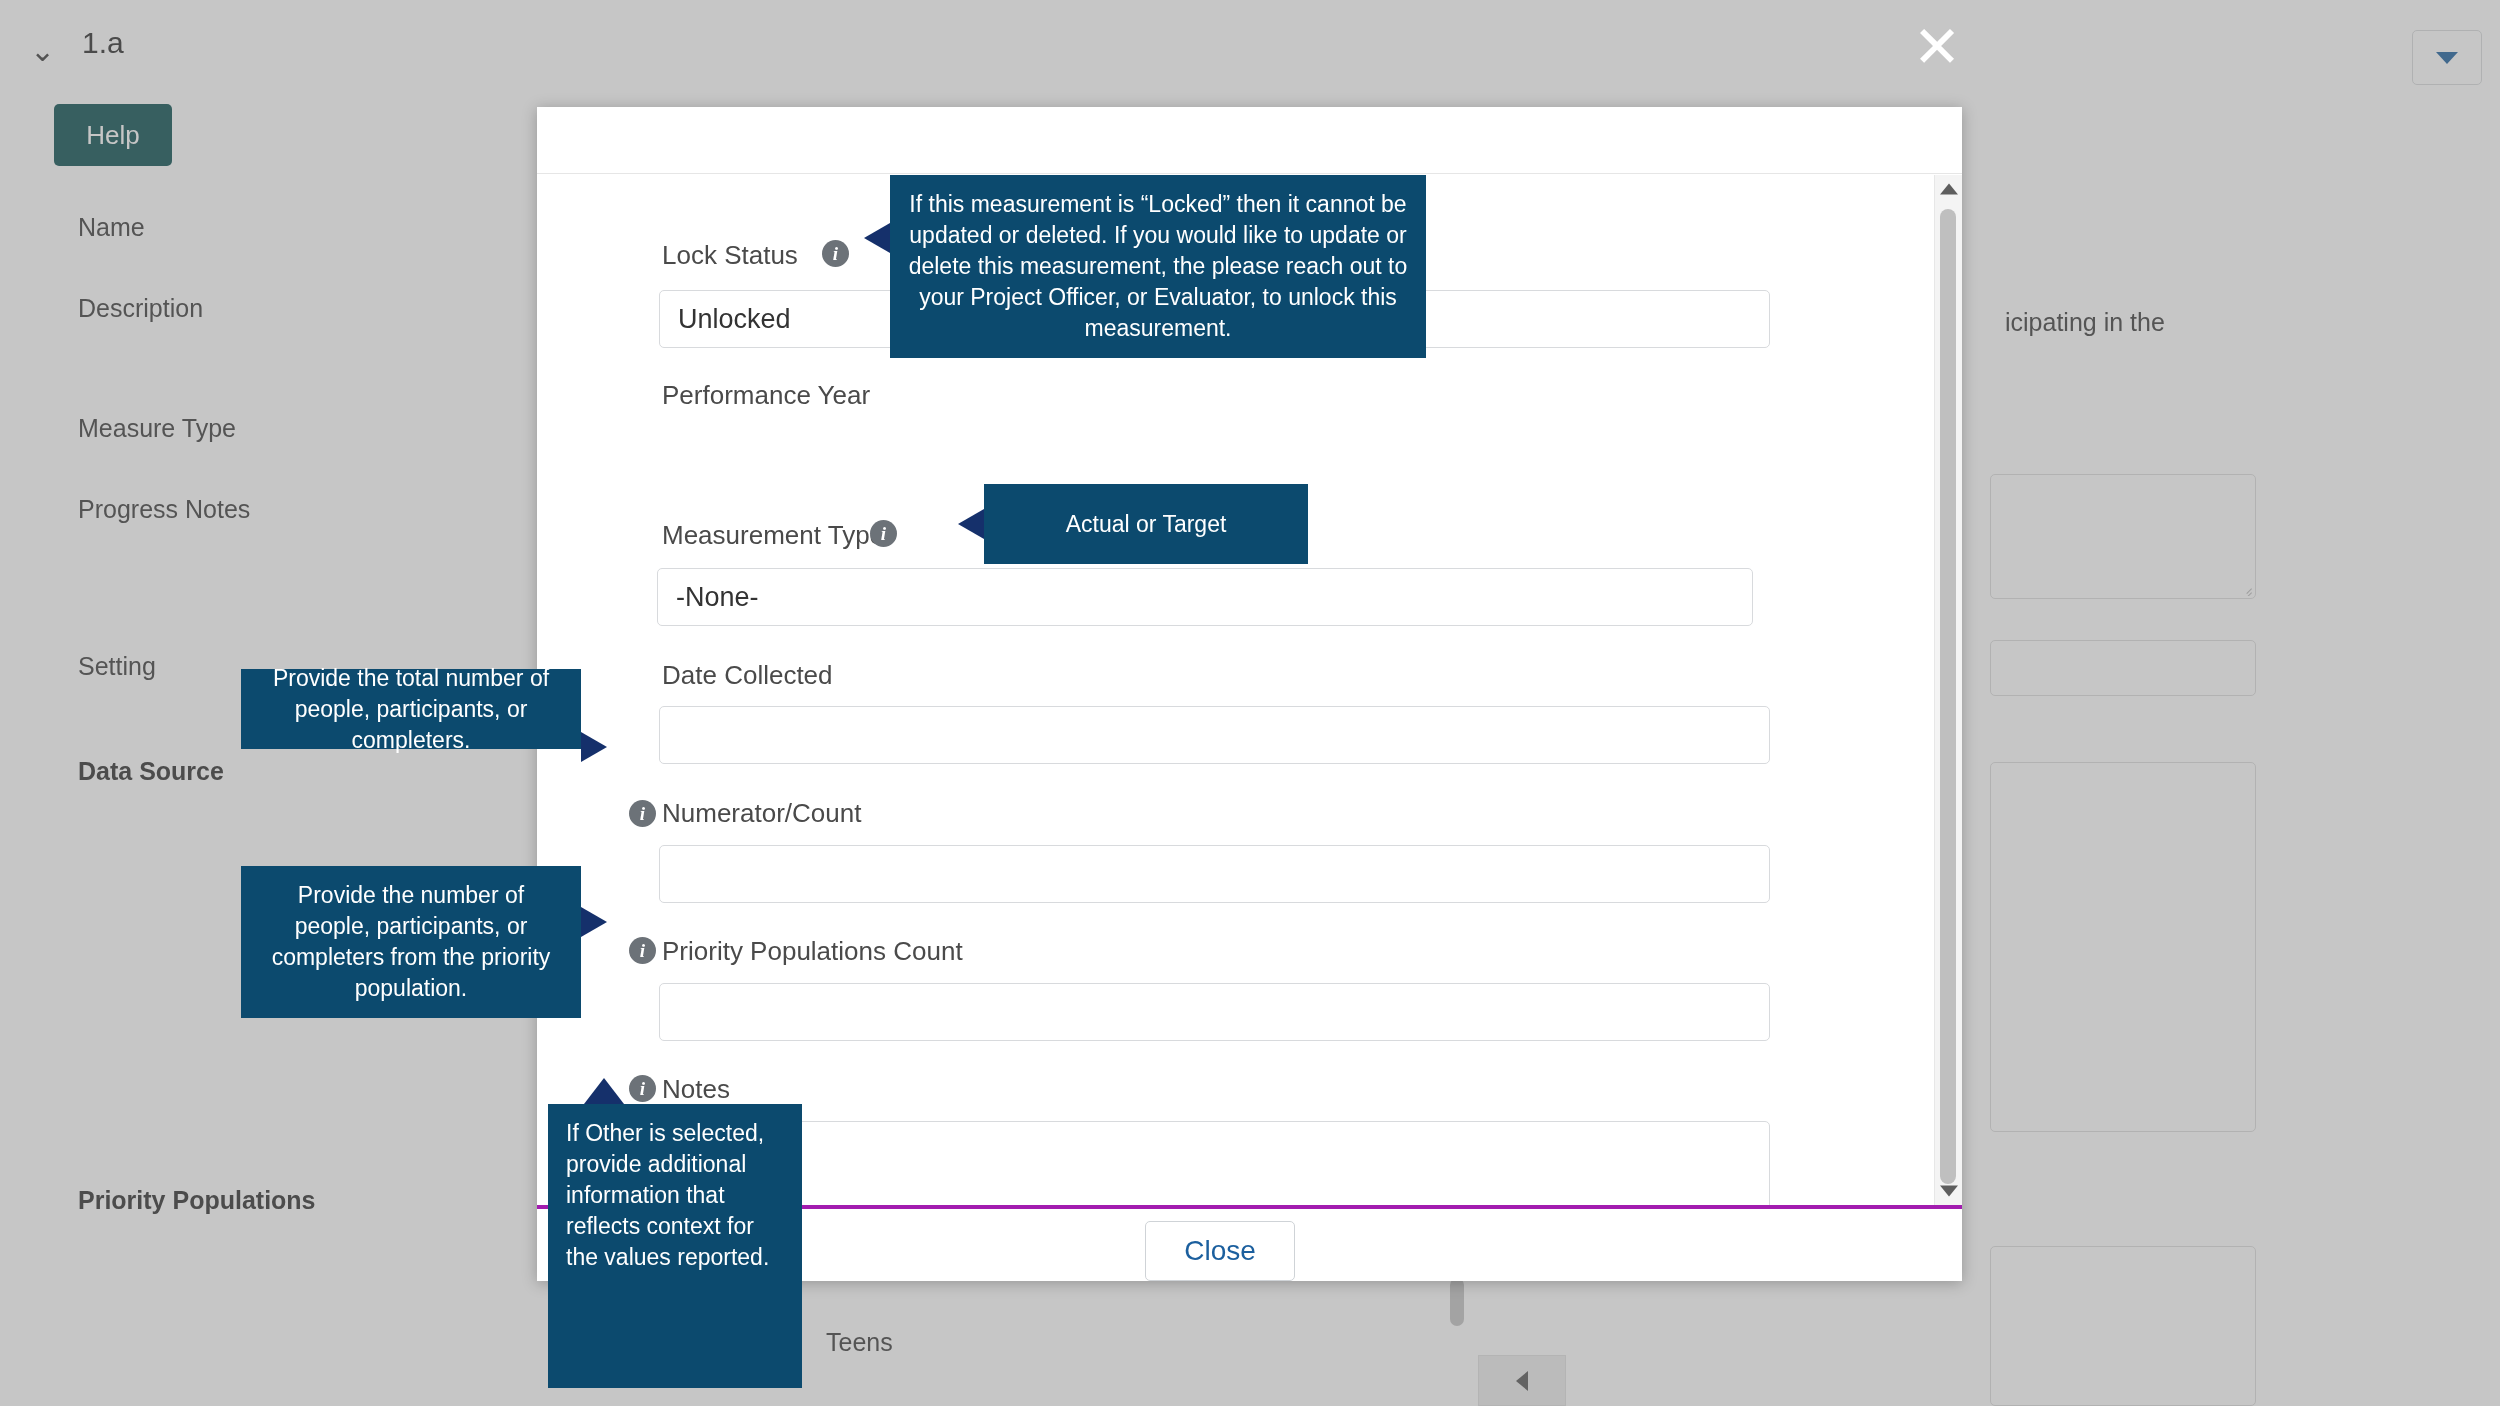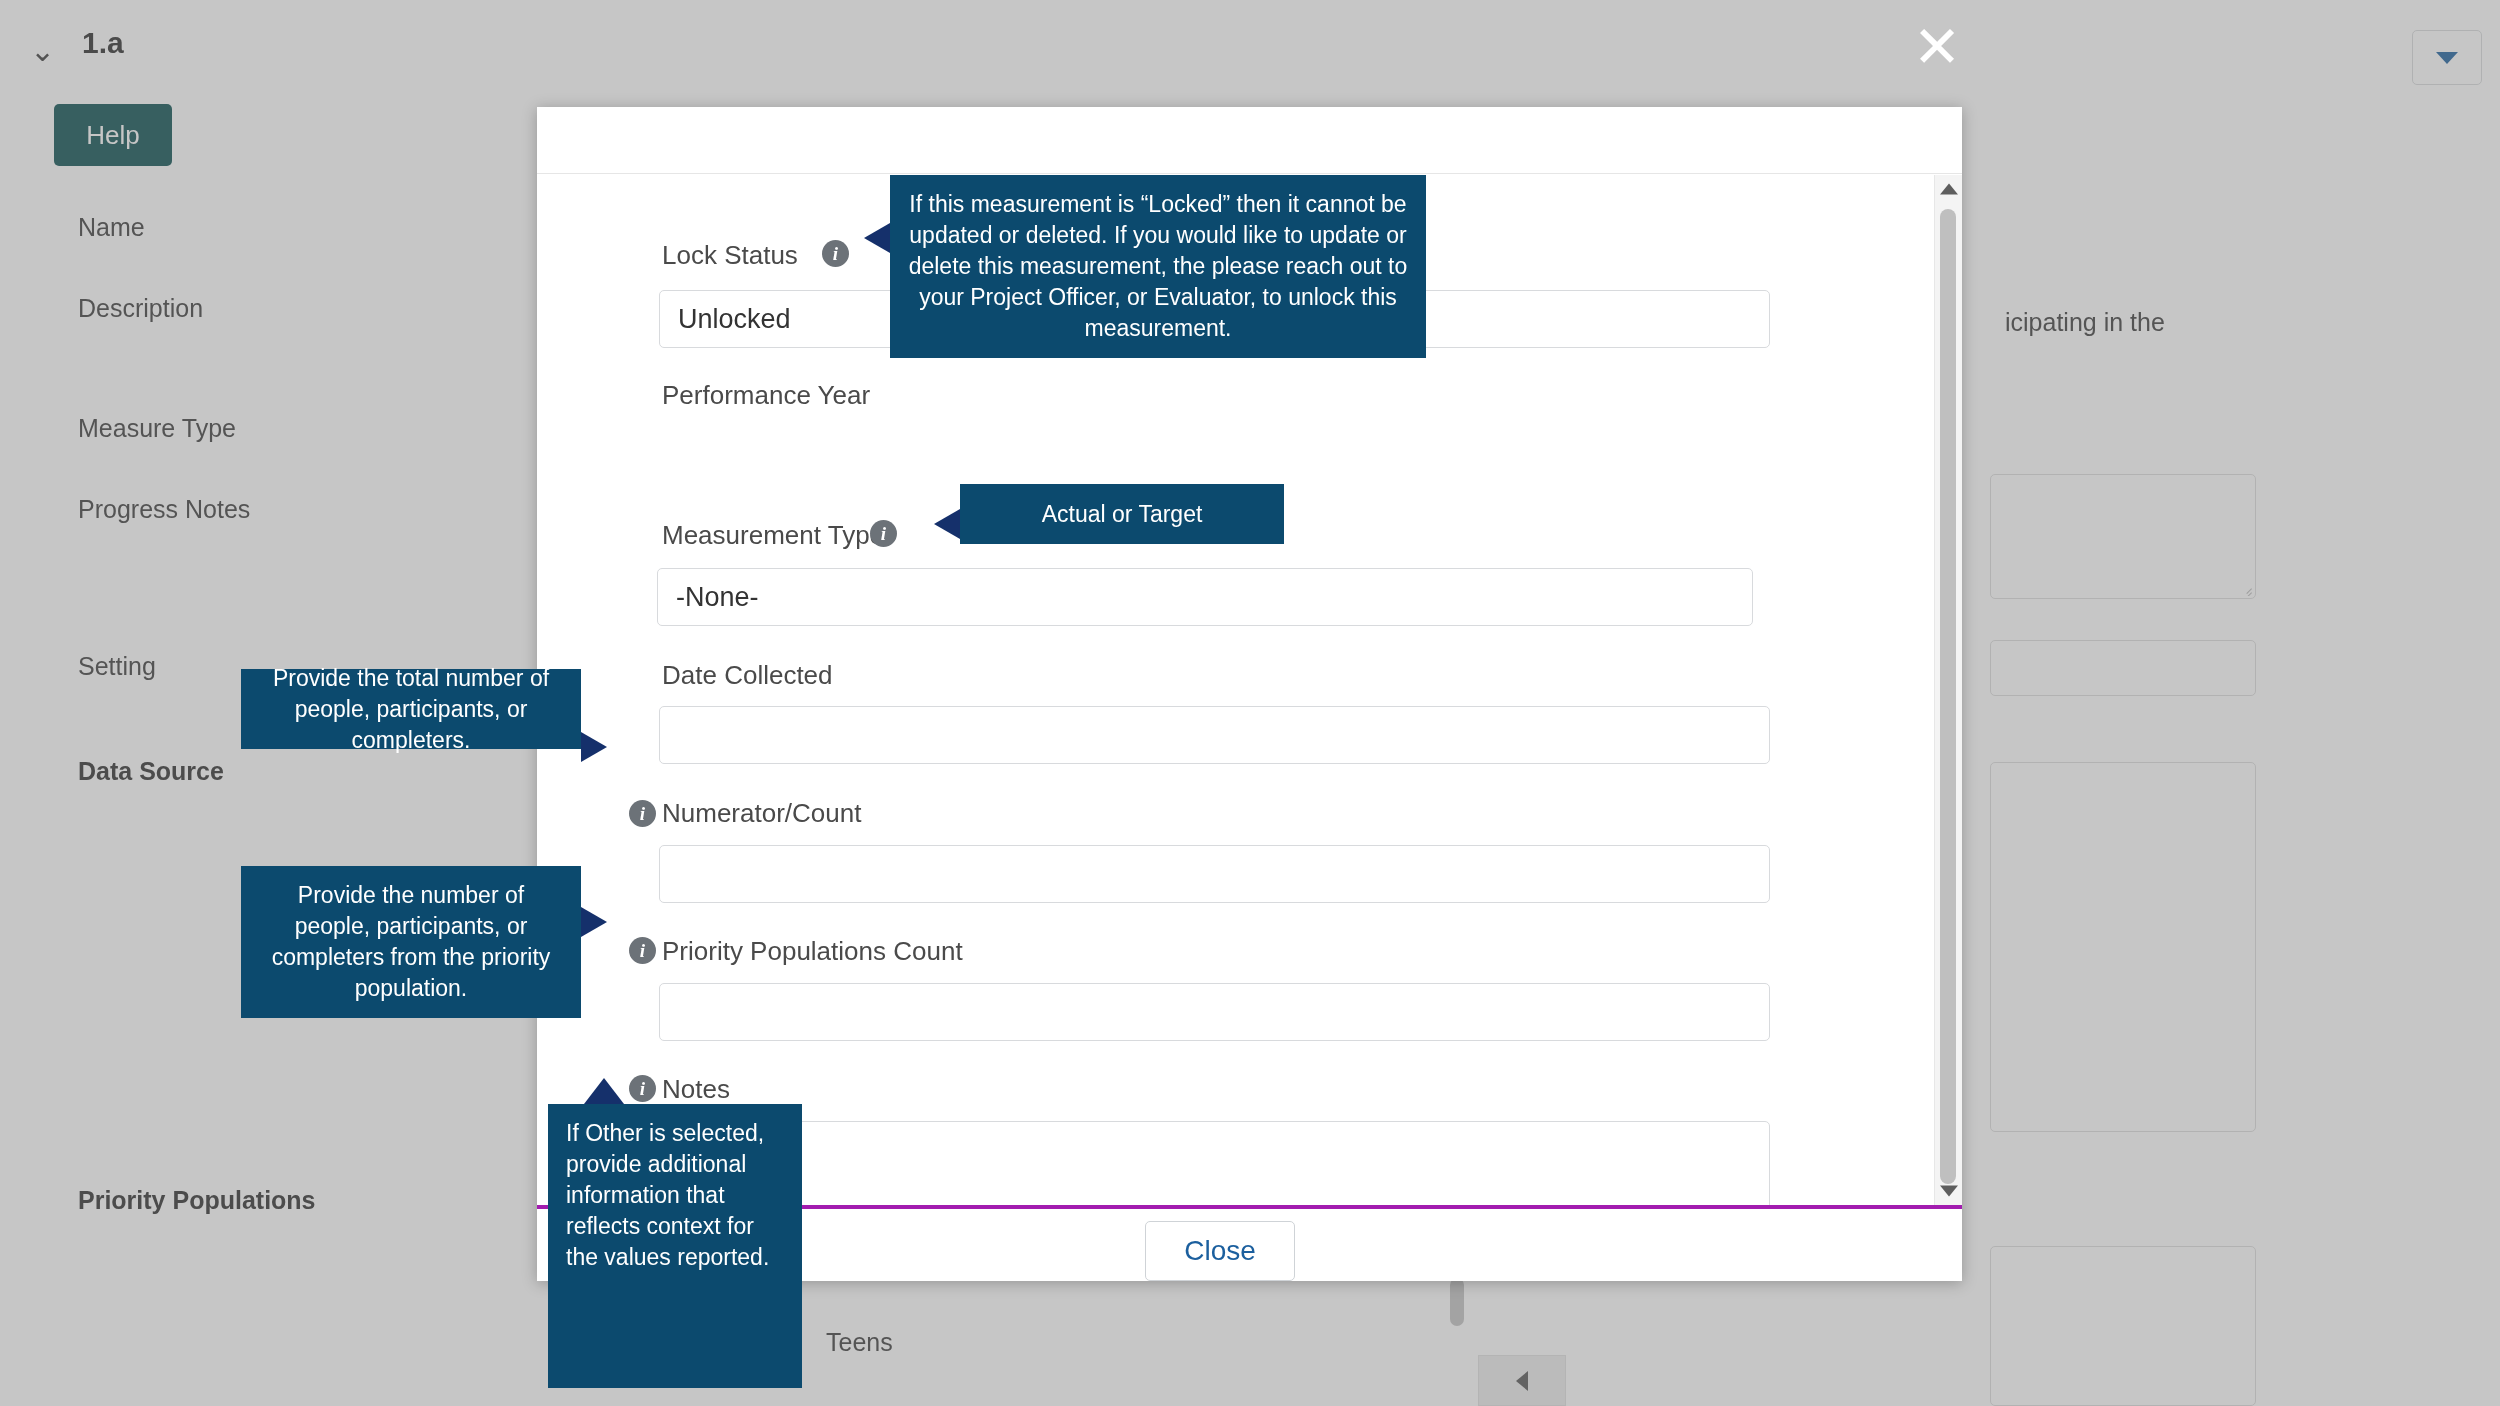--- a/index.html
+++ b/index.html
@@ -23,21 +23,21 @@
   }
 
   .chevron-down {
     position: absolute; left: 30px; top: 38px;
     width: 30px; height: 30px;
     color: #3a3a3a;
     font-size: 30px; line-height: 26px;
   }
   .sec-num {
     position: absolute; left: 82px; top: 26px;
-    font-size: 30px; color: #2b2b2b; font-weight: 700;
+    font-size: 30px; color: #2b2b2b; font-weight: 400;
   }
 
   .help-btn {
     position: absolute; left: 54px; top: 104px;
     width: 118px; height: 62px;
     background: #0a4f50;
     color: #ffffff;
     border: none; border-radius: 5px;
     font-size: 26px;
     font-family: "Liberation Sans", sans-serif;
@@ -369,21 +369,21 @@
   </div>
 </div>
 
 <div class="modal-close-x">✕</div>
 
 <div class="callout" style="left:890px; top:175px; width:536px;">
   <span class="tail tail-left" style="top:48px;"></span>
   <span>If this measurement is “Locked” then it cannot be updated or deleted. If you would like to update or  delete this measurement, the please reach out to your Project Officer, or Evaluator, to unlock this measurement.</span>
 </div>
 
-<div class="callout" style="left:960px; top:484px; width:324px; height:60px; display:flex; align-items:center; justify-content:center;text-align:right;">
+<div class="callout" style="left:984px; top:484px; width:324px; height:80px; display:flex; align-items:center; justify-content:center;text-align:right;">
   <span class="tail tail-left" style="top:25px;"></span>
   <span>Actual or Target</span>
 </div>
 
 <div class="callout" style="left:241px; top:669px; width:340px; height:80px; display:flex; align-items:center; justify-content:center;">
   <span class="tail tail-right" style="top:63px;"></span>
   <span>Provide the total number of people, participants, or completers.</span>
 </div>
 
 <div class="callout" style="left:241px; top:866px; width:340px; height:152px; display:flex; align-items:center; justify-content:center;">

